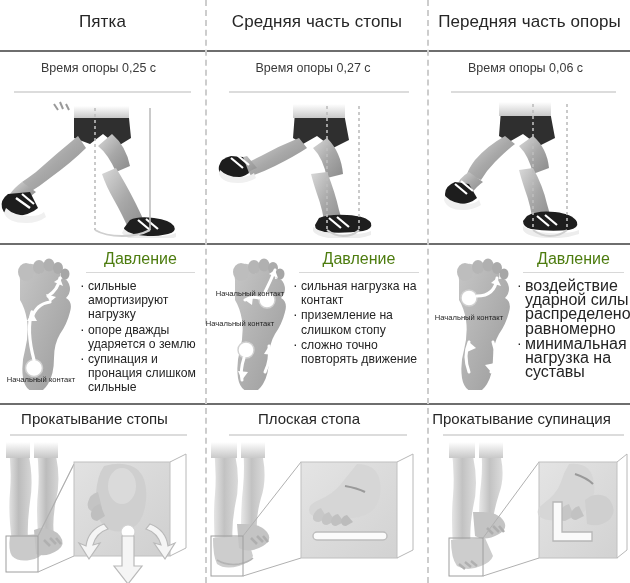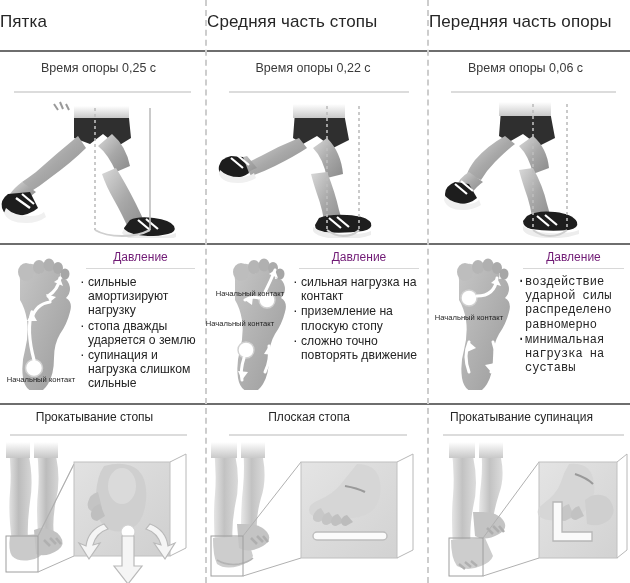--- a/index.html
+++ b/index.html
@@ -25,21 +25,21 @@
   .hrule.r3{top:403px;}
 
   
   .col{position:absolute;}
   .col.a{left:0;width:205px;}
   .col.b{left:207px;width:220px;}
   .col.c{left:429px;width:201px;}
 
   
   .sec-title{
-    position:absolute;top:12px;left:0;right:0;text-align:left;
+    position:absolute;top:12px;left:0;right:0;text-align:center;
     font-size:17px;letter-spacing:.1px;color:#262626;
   }
   .sub-time{
     position:absolute;top:61px;left:0;right:8px;text-align:center;
     font-size:12.5px;color:#3a3a3a;
   }
   .sub-underline{
     position:absolute;top:91px;height:0;border-top:2px solid #dcdcdc;
   }
   .col.a .sub-underline{left:14px;right:14px;}
@@ -54,36 +54,36 @@
   .sec2{position:absolute;top:248px;left:0;right:0;height:152px;}
   .foot{position:absolute;top:2px;left:4px;width:74px;height:140px;}
   .col.b .foot{left:12px;}
   .col.c .foot{left:14px;}
   .foot svg{display:block;width:100%;height:100%;}
 
   .press-wrap{position:absolute;left:80px;right:4px;top:0;}
   .col.b .press-wrap{left:86px;right:2px;}
   .col.c .press-wrap{left:88px;right:0px;}
 
-  .press-title{font-size:12px;text-align:center;color:#701a75;padding-top:2px;}
+  .press-title{font-size:16px;text-align:center;color:#4d7c0f;padding-top:2px;}
   .press-rule{margin:4px 6px 6px 6px;height:0;border-top:1.5px solid #d8d8d8;}
   .press-list{margin:0;padding:0;list-style:none;}
   .press-list li{
     font-size:12.2px;line-height:14.2px;color:#242424;
     padding-left:8px;position:relative;margin-bottom:1px;
   }
   .press-list li:before{
     content:"\00B7";position:absolute;left:0;top:-1px;font-size:14px;color:#242424;
   }
-  .col.c .press-list li{font-size:12px;font-family:Liberation Mono, monospace;}
+  .col.c .press-list li{font-size:16px;}
 
   
   .sec3-title{
     position:absolute;top:410px;left:0;right:16px;text-align:center;
-    font-size:12px;color:#262626;white-space:nowrap;
+    font-size:15px;color:#262626;white-space:nowrap;
   }
   .sec3-underline{position:absolute;top:434px;height:0;border-top:2px solid #dcdcdc;}
   .col.a .sec3-underline{left:10px;right:18px;}
   .col.b .sec3-underline{left:22px;right:20px;}
   .col.c .sec3-underline{left:14px;right:6px;}
   .sec3-photo{position:absolute;top:440px;left:0;right:0;height:143px;}
   .sec3-photo svg{display:block;width:100%;height:100%;}
 
   .contact-lbl{
     position:absolute;font-size:7.6px;line-height:8.4px;font-weight:normal;
@@ -179,22 +179,22 @@
           <path d="M56 28 l-6 4 l9 4 Z" fill="#fff"></path>
         </svg>
       </div>
       <div class="contact-lbl" style="left:2px;top:128px;width:78px;">Начальный контакт</div>
 
       <div class="press-wrap">
         <div class="press-title">Давление</div>
         <div class="press-rule"></div>
         <ul class="press-list">
           <li>сильные амортизируют нагрузку</li>
-          <li>стопа дважды ударяется о землю</li>
-          <li>супинация и нагрузка слишком сильные</li>
+          <li>опоре дважды ударяется о землю</li>
+          <li>супинация и пронация слишком сильные</li>
         </ul>
       </div>
     </div>
 
     <div class="sec3-title">Прокатывание стопы</div>
     <div class="sec3-underline"></div>
     <div class="sec3-photo">
       <svg viewBox="0 0 205 143" preserveAspectRatio="xMidYMid meet">
         <defs>
           <linearGradient id="lg1" x1="0" y1="0" x2="1" y2="0">
@@ -242,21 +242,21 @@
 
         <path d="M104 84 q-16 6 -18 22 l-7 -3 l10 16 l11 -16 l-7 2 q3 -12 15 -16 Z" fill="#f5f5f5" stroke="#b9b9b9" stroke-width="1.2"></path>
         <path d="M150 84 q16 6 18 22 l7 -3 l-10 16 l-11 -16 l7 2 q-3 -12 -15 -16 Z" fill="#f5f5f5" stroke="#b9b9b9" stroke-width="1.2"></path>
         <path d="M122 96 l12 0 l0 30 l8 0 l-14 18 l-14 -18 l8 0 Z" fill="#f5f5f5" stroke="#b9b9b9" stroke-width="1.2"></path>
       </svg>
     </div>
   </div>
 
   <div class="col b">
     <div class="sec-title">Средняя часть стопы</div>
-    <div class="sub-time">Время опоры 0,22 с</div>
+    <div class="sub-time">Время опоры 0,27 с</div>
     <div class="sub-underline"></div>
 
     <div class="runner">
       <svg viewBox="0 0 220 140" preserveAspectRatio="xMidYMid meet">
         <defs>
           <linearGradient id="sk2" x1="0" y1="0" x2="1" y2="1">
             <stop offset="0" stop-color="#d9d9d9"></stop>
               <stop offset=".5" stop-color="#a8a8a8"></stop>
               <stop offset="1" stop-color="#8a8a8a"></stop>
           </linearGradient>
@@ -321,21 +321,21 @@
         </svg>
       </div>
       <div class="contact-lbl" style="left:6px;top:42px;width:74px;">Начальный контакт</div>
       <div class="contact-lbl" style="left:-4px;top:72px;width:74px;">Начальный контакт</div>
 
       <div class="press-wrap">
         <div class="press-title">Давление</div>
         <div class="press-rule"></div>
         <ul class="press-list">
           <li>сильная нагрузка на контакт</li>
-          <li>приземление на плоскую стопу</li>
+          <li>приземление на слишком стопу</li>
           <li>сложно точно повторять движение</li>
         </ul>
       </div>
     </div>
 
     <div class="sec3-title">Плоская стопа</div>
     <div class="sec3-underline"></div>
     <div class="sec3-photo">
       <svg viewBox="0 0 220 143" preserveAspectRatio="xMidYMid meet">
         <defs>

